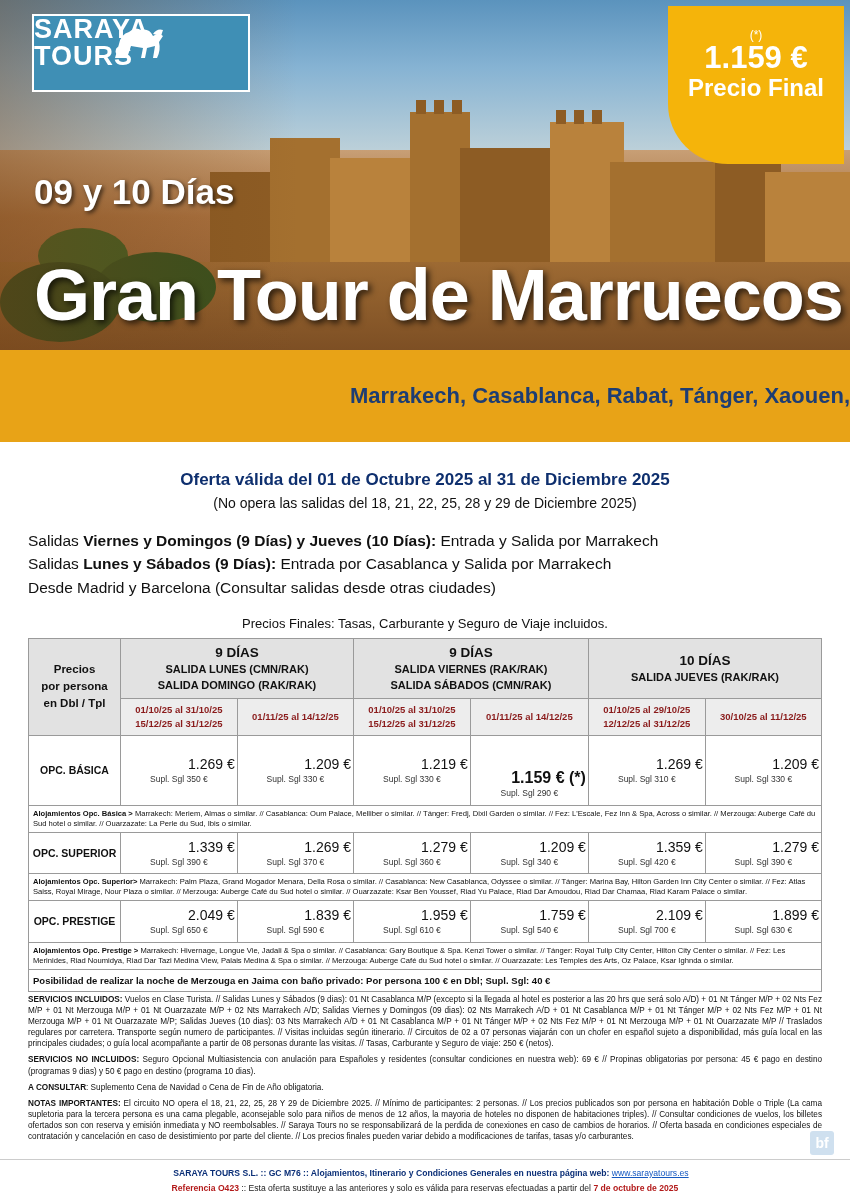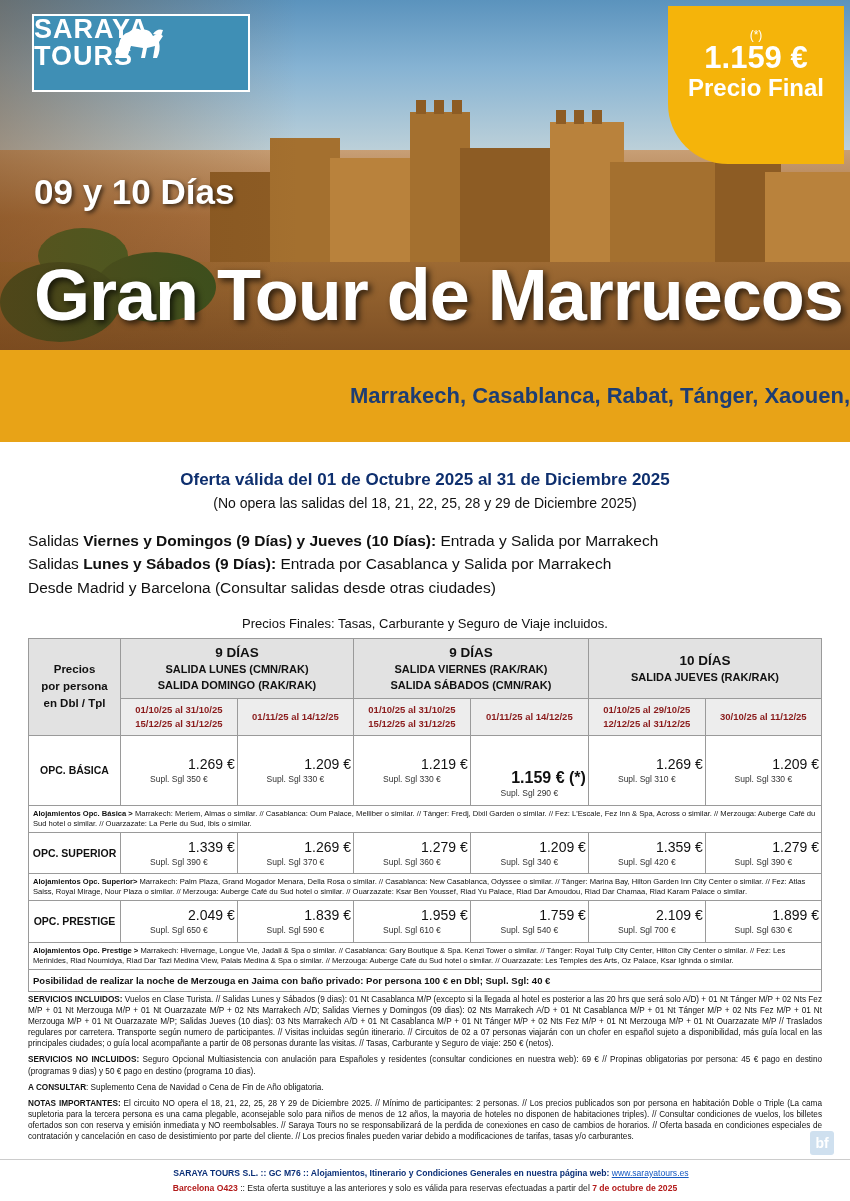--- a/index.html
+++ b/index.html
@@ -401,15 +401,15 @@
 </div>
 
 <div class="bf">bf</div>
 
 <div class="footer-strip"></div>
 <div class="footer">
   <div class="l1">
     <b>SARAYA TOURS S.L. ::  GC M76 ::  Alojamientos, Itinerario y Condiciones Generales en nuestra página web: </b><a href="#">www.sarayatours.es</a>
   </div>
   <div class="l2">
-    <span class="ref">Barcelona O423</span><span> ::  Esta oferta sustituye a las anteriores y solo es válida para reservas efectuadas a partir del </span><span class="date">7 de octubre de 2025</span>
+    <span class="ref">Referencia O423</span><span> ::  Esta oferta sustituye a las anteriores y solo es válida para reservas efectuadas a partir del </span><span class="date">7 de octubre de 2025</span>
   </div>
 </div>
 
 </body></html>

